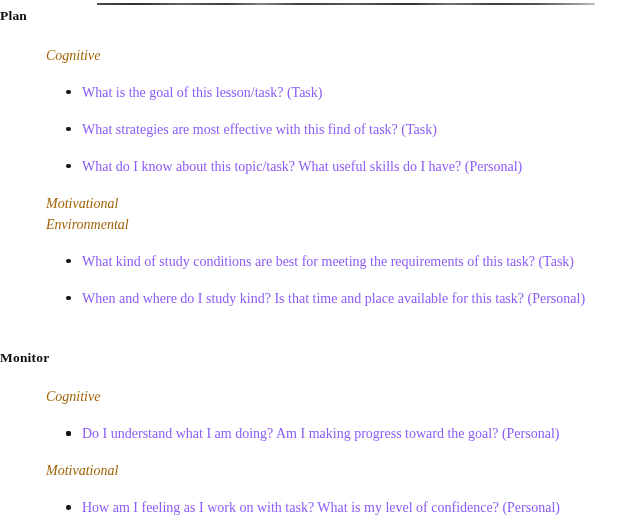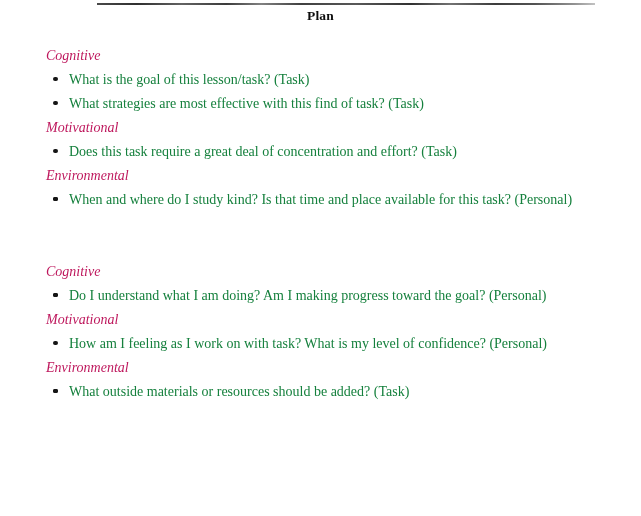--- a/index.html
+++ b/index.html
@@ -39,50 +39,50 @@
   }
 
   .content {
     position: absolute;
     left: 0;
     top: 0;
     width: 641px;
   }
 
   .section-title {
-    text-align: center;
+    text-align: left;
     font-weight: bold;
     font-size: 13.5px;
     letter-spacing: 0.2px;
     color: #0d0d0d;
     line-height: 1;
   }
 
   .subhead {
     font-style: italic;
     font-size: 14px;
-    color: #be185d;
+    color: #a16207;
     margin-left: 46px;
     line-height: 21px;
     height: 21px;
   }
 
   ul.bullets {
     list-style: none;
     margin: 0;
     padding: 0;
   }
 
   ul.bullets li {
     position: relative;
-    margin: 3px;
+    margin: 16px;
     padding-left: 66px;
     font-size: 14px;
     line-height: 21px;
-    color: #15803d;
+    color: #8b5cf6;
     text-indent: 0;
   }
 
   ul.bullets li .bullet-dot {
     position: absolute;
     left: 50px;
     top: 8px;
     width: 4.5px;
     height: 4.5px;
     background: #151515;
@@ -116,45 +116,47 @@
       <div class="subhead">Cognitive</div>
       <ul class="bullets">
         <li>
           <span class="bullet-dot"></span>
           <span class="item-text">What is the goal of this lesson/task? (Task)</span>
         </li>
         <li>
           <span class="bullet-dot"></span>
           <span class="item-text">What strategies are most effective with this find of task? (Task)</span>
         </li>
+        <li>
+          <span class="bullet-dot"></span>
+          <span class="item-text">What do I know about this topic/task? What useful skills do I have? (Personal)</span>
+        </li>
       </ul>
 
       <div class="subhead">Motivational</div>
       <ul class="bullets">
-        <li>
-          <span class="bullet-dot"></span>
-          <span class="item-text">Does this task require a great deal of concentration and effort? (Task)</span>
-        </li>
       </ul>
 
       <div class="subhead">Environmental</div>
       <ul class="bullets">
         <li>
           <span class="bullet-dot"></span>
+          <span class="item-text">What kind of study conditions are best for meeting the requirements of this task? (Task)</span>
         </li>
         <li>
           <span class="bullet-dot"></span>
           <span class="item-text">When and where do I study kind? Is that time and place available for this task? (Personal)</span>
         </li>
       </ul>
     </div>
 
     <div class="gap-before-title"></div>
 
     <div>
+      <div class="section-title">Monitor</div>
       <div class="gap-after-title"></div>
 
       <div class="subhead">Cognitive</div>
       <ul class="bullets">
         <li>
           <span class="bullet-dot"></span>
         </li>
         <li>
           <span class="bullet-dot"></span>
           <span class="item-text">Do I understand what I am doing? Am I making progress toward the goal? (Personal)</span>

